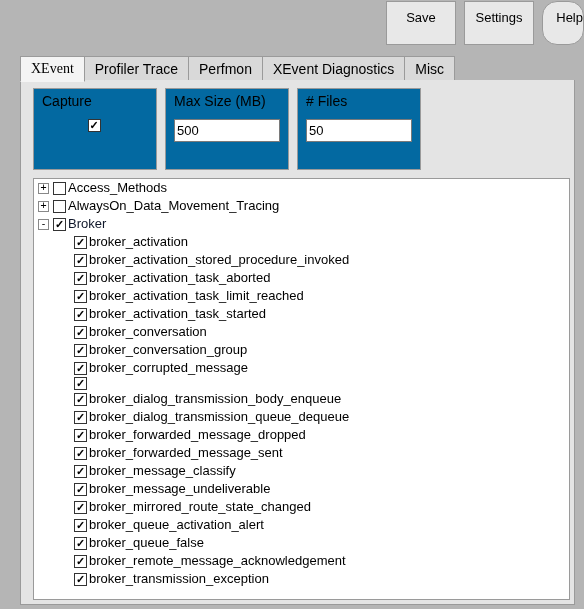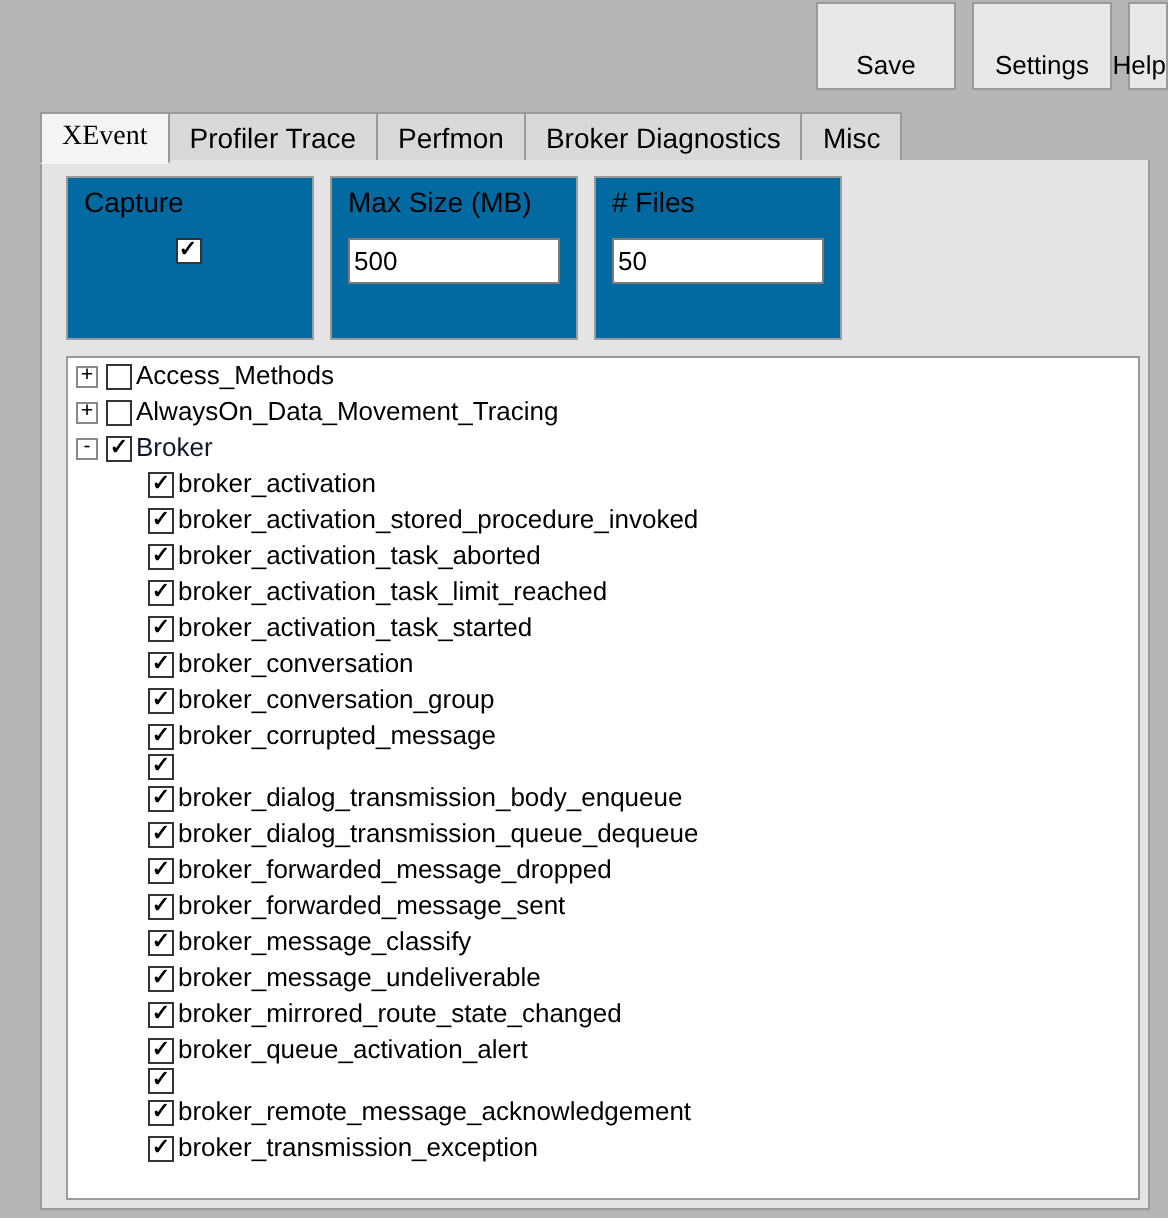--- a/index.html
+++ b/index.html
@@ -21,25 +21,25 @@
     padding: 1px 0;
   }
   .top-btn {
     background: #e8e8e8;
     border: 1px solid #9a9a9a;
     width: 70px;
     height: 44px;
     display: flex;
     align-items: flex-end;
     justify-content: center;
-    padding-bottom: 4px;
+    padding-bottom: 19px;
     font-size: 13px;
     cursor: pointer;
   }
-  .top-btn.help { width: 20px; padding-right:0; justify-content:flex-end;}
+  .top-btn.help { width: 42px; padding-right:0; justify-content:flex-end;border-radius:15px;}
   .tabstrip {
     position: absolute;
     top: 55px;
     left: 20px;
     display: flex;
     border-bottom: 1px solid #888;
     width: 555px;
   }
   .tab {
     background: #d9d9d9;
@@ -160,21 +160,21 @@
 <div class="toolbar-top">
   <div class="top-btn">Save</div>
   <div class="top-btn">Settings</div>
   <div class="top-btn help">Help</div>
 </div>
 
 <div class="tabstrip" id="tabstrip">
     <div class="tab active">XEvent</div>
     <div class="tab">Profiler Trace</div>
     <div class="tab">Perfmon</div>
-    <div class="tab">Broker Diagnostics</div>
+    <div class="tab">XEvent Diagnostics</div>
     <div class="tab">Misc</div>
   </div>
 
 <div class="tabbody">
   <div class="groupboxes">
     <div class="gbox">
       <span class="glabel">Capture</span>
       <div class="gctrl">
         <span id="capchk" class="cb checked"></span>
       </div>
@@ -272,20 +272,21 @@
         <li class="lvl1">
           <span class="cb checked"></span>
           <span class="nlabel">broker_mirrored_route_state_changed</span>
         </li>
         <li class="lvl1">
           <span class="cb checked"></span>
           <span class="nlabel">broker_queue_activation_alert</span>
         </li>
         <li class="lvl1">
           <span class="cb checked"></span>
+          <span class="nlabel">broker_queue_false</span>
         </li>
         <li class="lvl1">
           <span class="cb checked"></span>
           <span class="nlabel">broker_remote_message_acknowledgement</span>
         </li>
         <li class="lvl1">
           <span class="cb checked"></span>
           <span class="nlabel">broker_transmission_exception</span>
         </li>
       </ul>

